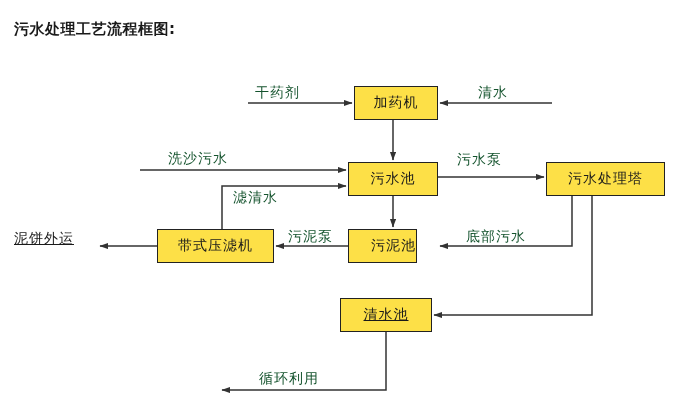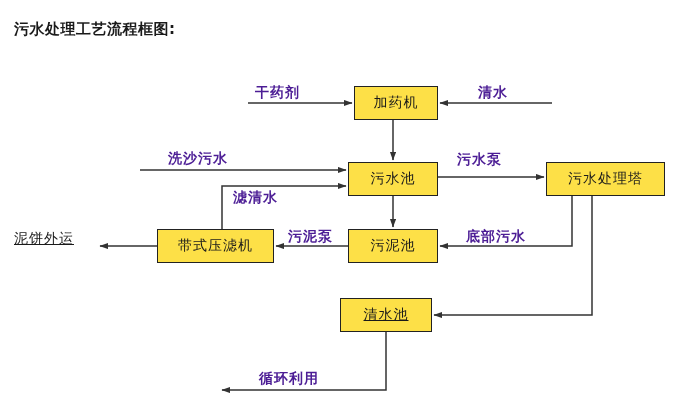--- a/index.html
+++ b/index.html
@@ -23,22 +23,21 @@
     font-size:14px;
     letter-spacing:1px;
     box-sizing:border-box;
     white-space:nowrap;
   }
   .edge-label{
     position:absolute;
     font-size:14px;
     letter-spacing:1px;
     white-space:nowrap;
-    color:#4c1d95;
-    font-weight:bold;
+    color:#14532d;
   }
   .term-label{
     position:absolute;
     font-size:14px;
     letter-spacing:1px;
     white-space:nowrap;
     color:#1a1a1a;
   }
 </style>
 </head>
@@ -87,21 +86,21 @@
   </div>
   <div class="node" style="left:348px;top:162px;width:90px;height:34px;">
     <span>污水池</span>
   </div>
   <div class="node" style="left:546px;top:162px;width:119px;height:34px;">
     <span>污水处理塔</span>
   </div>
   <div class="node" style="left:157px;top:229px;width:117px;height:34px;">
     <span>带式压滤机</span>
   </div>
-  <div class="node" style="left:348px;top:229px;width:90px;height:34px;">
+  <div class="node" style="left:348px;top:229px;width:69px;height:34px;justify-content:flex-end;">
     <span>污泥池</span>
   </div>
   <div class="node" style="left:340px;top:298px;width:92px;height:34px;text-decoration:underline;">
     <span>清水池</span>
   </div>
 
   <div class="edge-label" style="left:255px;top:84px;">干药剂</div>
   <div class="edge-label" style="left:478px;top:84px;">清水</div>
   <div class="edge-label" style="left:168px;top:150px;">洗沙污水</div>
   <div class="edge-label" style="left:457px;top:151px;">污水泵</div>

